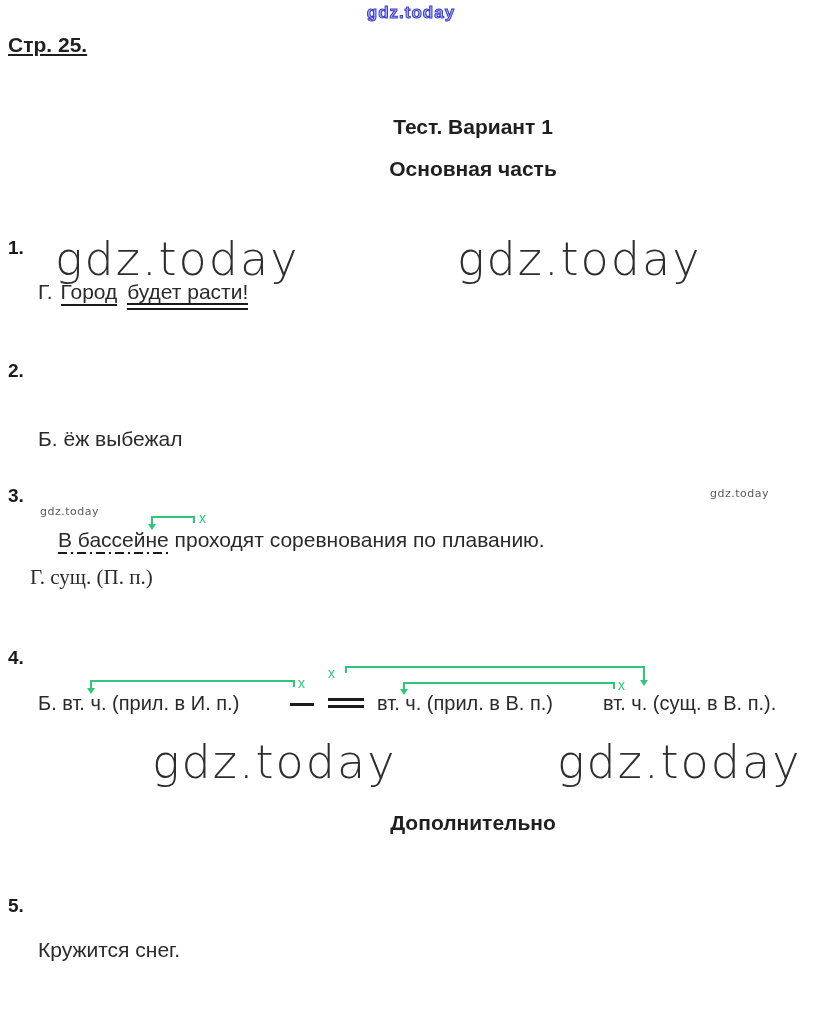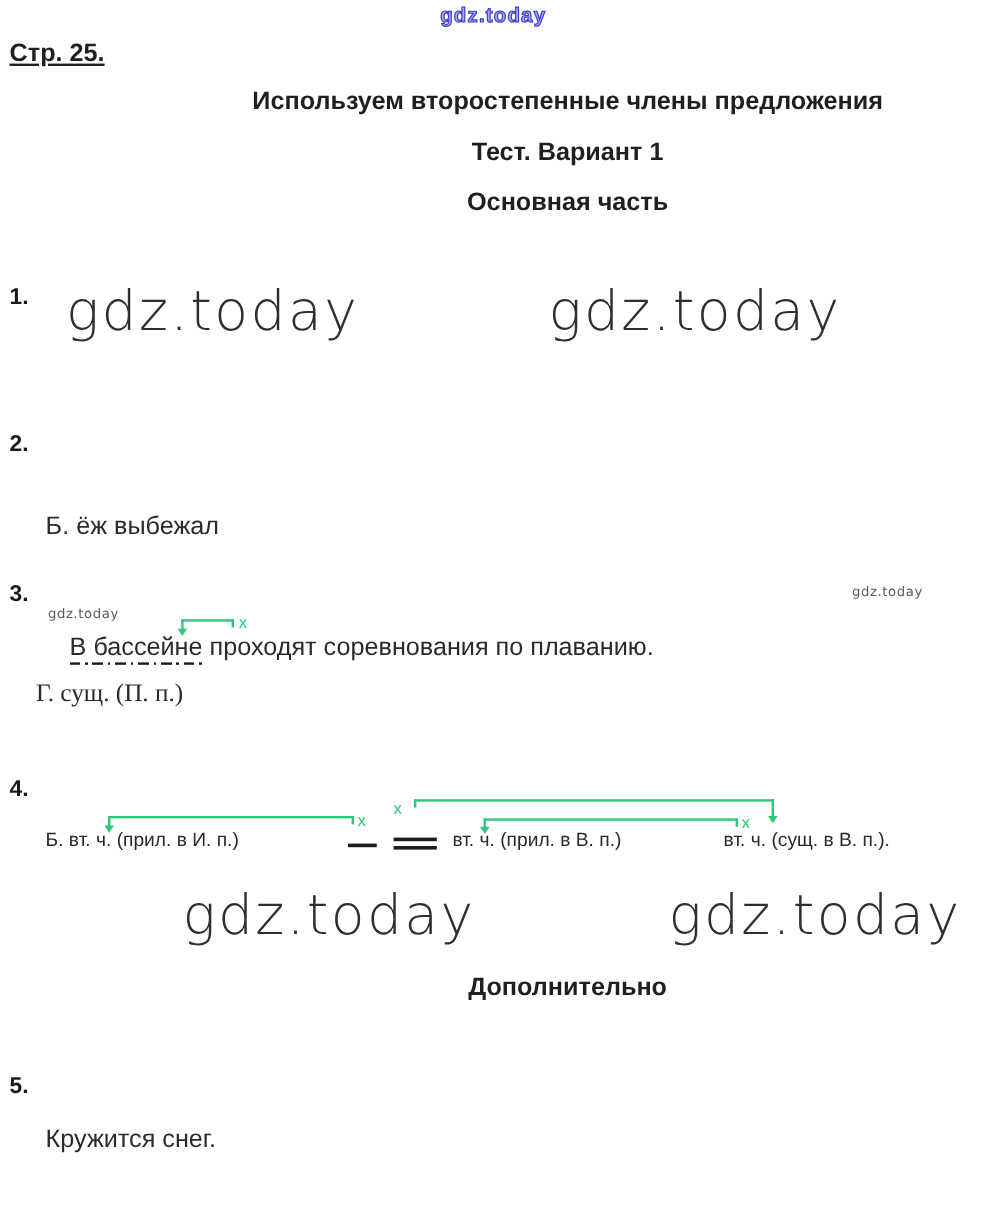--- a/index.html
+++ b/index.html
@@ -3,21 +3,21 @@
 <meta charset="utf-8">
 <style>
   html,body{margin:0;padding:0;background:#fff;}
   #page{
     position:relative;width:803px;height:1015px;background:#ffffff;
     font-family:"Liberation Sans", sans-serif;color:#1c1c1c;overflow:hidden;border-radius:17px;
   }
   .abs{position:absolute;white-space:nowrap;}
   .centered{transform:translateX(-50%);}
   .body-text{font-size:21px;color:#2a2a2a;}
-  .q4-text{font-size:16px;color:#2a2a2a;}
+  .q4-text{font-size:20px;color:#2a2a2a;}
   .num{font-size:19px;font-weight:bold;color:#1a1a1a;}
   .heading{font-size:21px;font-weight:bold;color:#1f1f1f;}
 
   
   .wm-top{
     font-size:17px;font-weight:600;letter-spacing:1px;
     color:#aaaaf0;-webkit-text-stroke:1px #3c3ccd;
   }
   .wm-large{
     font-size:46px;font-weight:300;letter-spacing:2px;line-height:1;
@@ -49,27 +49,31 @@
 </style>
 </head>
 <body>
 
 <div id="page">
 
   <div class="abs centered wm-top" style="left:411px;top:3px;">gdz.today</div>
 
   <div class="abs heading" style="left:8px;top:33px;text-decoration:underline;">Стр. 25.</div>
 
-  <div class="abs centered heading" style="left:473px;top:73px;">Используем второстепенные члены предложения</div>
   <div class="abs centered heading" style="left:473px;top:115px;">Тест. Вариант 1</div>
   <div class="abs centered heading" style="left:473px;top:157px;">Основная часть</div>
 
   <div class="abs num" style="left:8px;top:237px;">1.</div>
   <div class="abs wm-large" style="left:55px;top:236px;">gdz.today</div>
   <div class="abs wm-large" style="left:457px;top:236px;">gdz.today</div>
+  <div class="abs body-text" style="left:38px;top:280px;">
+    <span>Г.</span>
+    <span class="u-single" style="margin-left:2px;">Город</span>
+    <span class="u-double" style="margin-left:4px;">будет расти!</span>
+  </div>
 
   <div class="abs num" style="left:8px;top:360px;">2.</div>
   <div class="abs body-text" style="left:38px;top:399px;margin-top:28px;">Б. ёж выбежал</div>
 
   <div class="abs num" style="left:8px;top:485px;">3.</div>
   <div class="abs wm-small" style="left:40px;top:505px;">gdz.today</div>
   <div class="abs wm-small" style="left:710px;top:487px;">gdz.today</div>
 
   <div class="g-line" style="left:151px;top:516px;width:2px;height:10px;"></div>
   <div class="g-head" style="left:148px;top:524px;"></div>

